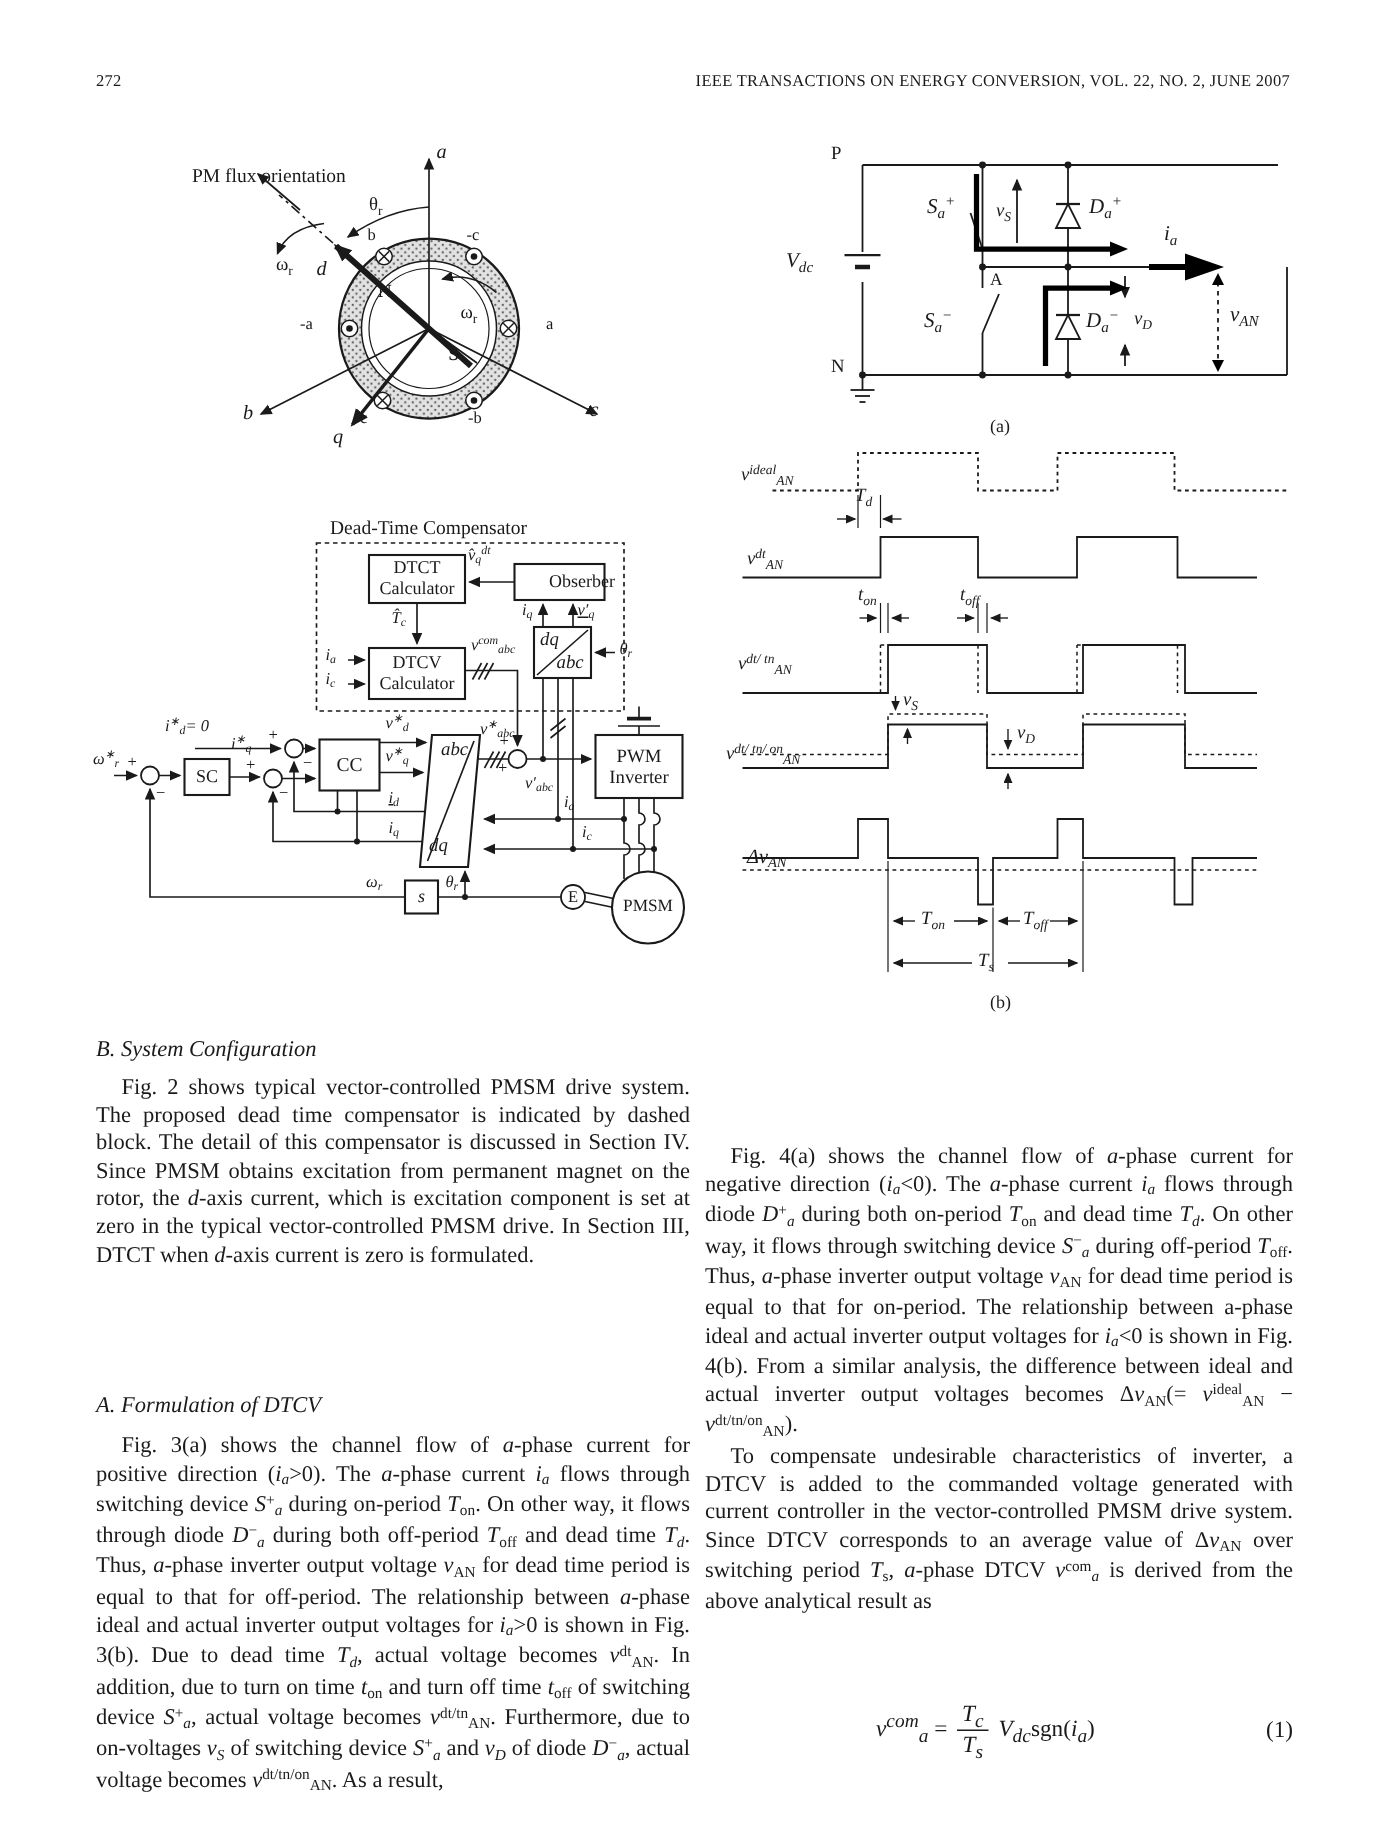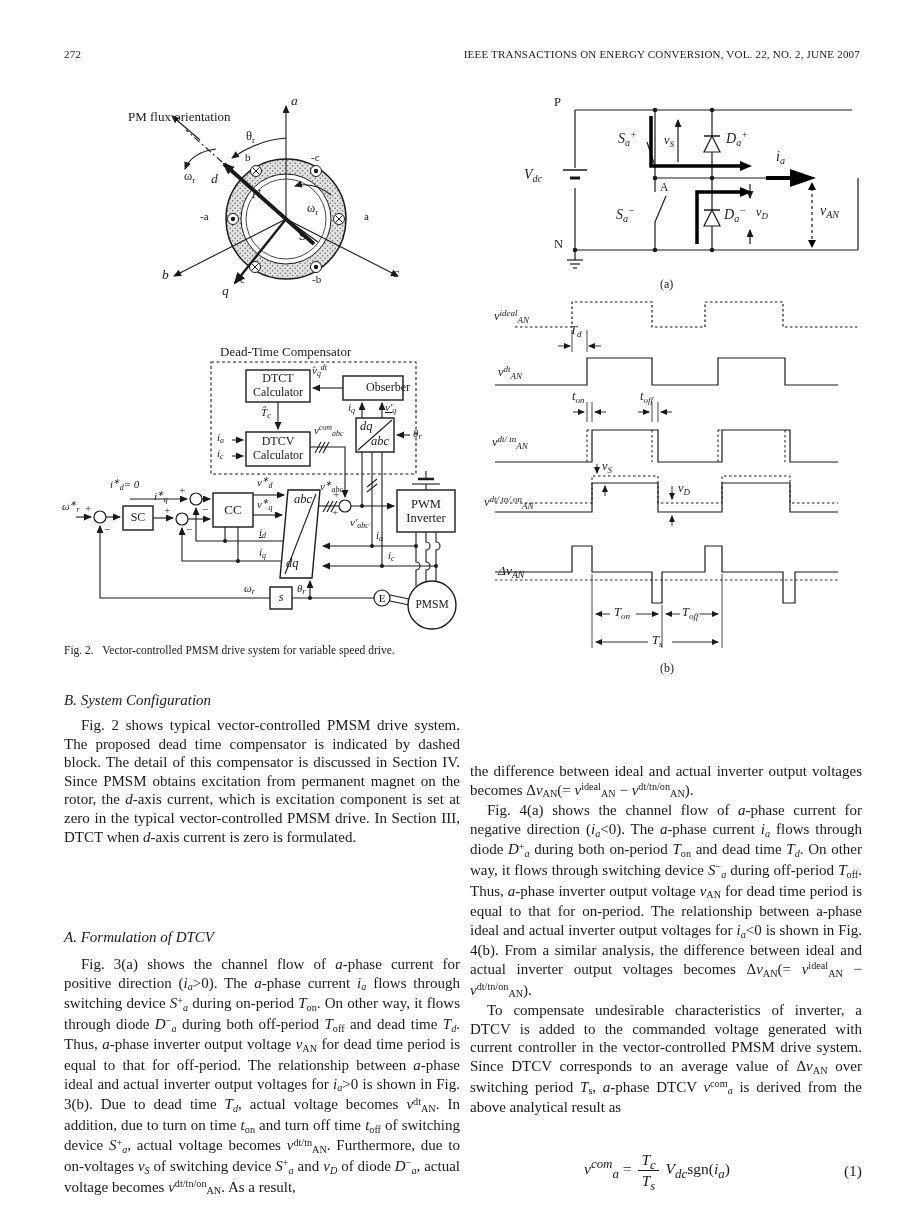--- a/index.html
+++ b/index.html
@@ -20,21 +20,21 @@
   .cap{position:absolute;font-size:11.5px;line-height:15px;text-align:justify;}
   .body-text{position:absolute;font-size:15px;line-height:18.6px;text-align:justify;}
   .body-text p{margin:0;}
   .body-text p.ind{text-indent:17px;}
   .body-text sup,.body-text sub{font-size:68%;}
   .h-italic{position:absolute;font-size:15px;font-style:italic;}
   .h-center{position:absolute;font-size:15px;text-align:center;font-variant:small-caps;letter-spacing:.3px;}
   .equation{position:absolute;display:flex;align-items:center;font-size:15.5px;}
   .eq-body{flex:1;text-align:center;font-style:italic;}
   .eq-body .rm{font-style:normal;}
-  .frac{display:inline-block;text-align:center;vertical-align:middle;margin:17px 3px;}
+  .frac{display:inline-block;text-align:center;vertical-align:middle;margin:0 3px;}
   .frac .num{display:block;border-bottom:1px solid #1a1a1a;padding:0 3px 1px;}
   .frac .den{display:block;padding-top:1px;}
   .eq-number{font-style:normal;}
   svg{position:absolute;left:0;top:0;}
   .figwrap{position:absolute;}
 </style>
 </head>
 <body>
 
 <div class="page">
@@ -242,21 +242,20 @@
     <div class="box-label" style="left:348px;top:252px;width:48px;height:20px;font-size:11.5px;">PMSM</div>
     <span class="fl up sm" style="left:25px;top:160px;">+</span>
     <span class="fl up sm" style="left:44px;top:181px;">−</span>
     <span class="fl up sm" style="left:119px;top:142px;">+</span>
     <span class="fl up sm" style="left:142px;top:161px;">−</span>
     <span class="fl up sm" style="left:104px;top:162px;">+</span>
     <span class="fl up sm" style="left:126px;top:181px;">−</span>
     <span class="fl up sm" style="left:273px;top:146px;">+</span>
     <span class="fl up sm" style="left:272px;top:164px;">+</span>
   </div>
-  <div class="cap" style="left:64px;top:643px;width:396px;">Fig. 2.&nbsp;&nbsp;&nbsp;Vector-controlled PMSM drive system for variable speed drive.</div>
 
   <div class="figwrap" style="left:470px;top:92px;width:392px;height:204px;">
     <svg width="392" height="204">
       <defs>
         <marker id="m3" markerWidth="9" markerHeight="8" refX="7" refY="3.5" orient="auto" markerUnits="userSpaceOnUse">
           <path d="M0,0 L8,3.5 L0,7 Z" fill="#1a1a1a"></path>
         </marker>
       </defs>
       <g stroke="#1a1a1a" stroke-width="1.2" fill="none">
         <line x1="105" y1="18" x2="382" y2="18"></line>
@@ -395,21 +394,20 @@
   <div class="h-italic" style="left:64px;top:692px;">B. System Configuration</div>
   <div class="body-text" style="left:64px;top:716px;width:396px;">
     <p class="ind">Fig. 2 shows typical vector-controlled PMSM drive system. The proposed dead time compensator is indicated by dashed block. The detail of this compensator is discussed in Section IV. Since PMSM obtains excitation from permanent magnet on the rotor, the <i>d</i>-axis current, which is excitation component is set at zero in the typical vector-controlled PMSM drive. In Section III, DTCT when <i>d</i>-axis current is zero is formulated.</p>
   </div>
   <div class="h-italic" style="left:64px;top:929px;">A. Formulation of DTCV</div>
   <div class="body-text" style="left:64px;top:955px;width:396px;">
     <p class="ind">Fig. 3(a) shows the channel flow of <i>a</i>-phase current for positive direction (<i>i<sub>a</sub></i>&gt;0). The <i>a</i>-phase current <i>i<sub>a</sub></i> flows through switching device <i>S</i><sup>+</sup><sub><i>a</i></sub> during on-period <i>T</i><sub>on</sub>. On other way, it flows through diode <i>D</i><sup>−</sup><sub><i>a</i></sub> during both off-period <i>T</i><sub>off</sub> and dead time <i>T<sub>d</sub></i>. Thus, <i>a</i>-phase inverter output voltage <i>v</i><sub>AN</sub> for dead time period is equal to that for off-period. The relationship between <i>a</i>-phase ideal and actual inverter output voltages for <i>i<sub>a</sub></i>&gt;0 is shown in Fig. 3(b). Due to dead time <i>T<sub>d</sub></i>, actual voltage becomes <i>v</i><sup>dt</sup><sub>AN</sub>. In addition, due to turn on time <i>t</i><sub>on</sub> and turn off time <i>t</i><sub>off</sub> of switching device <i>S</i><sup>+</sup><sub><i>a</i></sub>, actual voltage becomes <i>v</i><sup>dt/tn</sup><sub>AN</sub>. Furthermore, due to on-voltages <i>v<sub>S</sub></i> of switching device <i>S</i><sup>+</sup><sub><i>a</i></sub> and <i>v<sub>D</sub></i> of diode <i>D</i><sup>−</sup><sub><i>a</i></sub>, actual voltage becomes <i>v</i><sup>dt/tn/on</sup><sub>AN</sub>. As a result,</p>
   </div>
 
   <div class="body-text" style="left:470px;top:762px;width:392px;">
-    <p>the difference between ideal and actual inverter output voltages becomes Δ<i>v</i><sub>AN</sub>(= <i>v</i><sup>ideal</sup><sub>AN</sub> − <i>v</i><sup>dt/tn/on</sup><sub>AN</sub>).</p>
     <p class="ind">Fig. 4(a) shows the channel flow of <i>a</i>-phase current for negative direction (<i>i<sub>a</sub></i>&lt;0). The <i>a</i>-phase current <i>i<sub>a</sub></i> flows through diode <i>D</i><sup>+</sup><sub><i>a</i></sub> during both on-period <i>T</i><sub>on</sub> and dead time <i>T<sub>d</sub></i>. On other way, it flows through switching device <i>S</i><sup>−</sup><sub><i>a</i></sub> during off-period <i>T</i><sub>off</sub>. Thus, <i>a</i>-phase inverter output voltage <i>v</i><sub>AN</sub> for dead time period is equal to that for on-period. The relationship between a-phase ideal and actual inverter output voltages for <i>i<sub>a</sub></i>&lt;0 is shown in Fig. 4(b). From a similar analysis, the difference between ideal and actual inverter output voltages becomes Δ<i>v</i><sub>AN</sub>(= <i>v</i><sup>ideal</sup><sub>AN</sub> − <i>v</i><sup>dt/tn/on</sup><sub>AN</sub>).</p>
     <p class="ind">To compensate undesirable characteristics of inverter, a DTCV is added to the commanded voltage generated with current controller in the vector-controlled PMSM drive system. Since DTCV corresponds to an average value of Δ<i>v</i><sub>AN</sub> over switching period <i>T</i><sub>s</sub>, <i>a</i>-phase DTCV <i>v</i><sup>com</sup><sub><i>a</i></sub> is derived from the above analytical result as</p>
   </div>
 
   <div class="equation" style="left:470px;top:1134px;width:392px;">
     <span class="eq-body">
       <span>v<sup>com</sup><sub>a</sub> <span class="rm">=</span></span>
       <span class="frac"><span class="num">T<sub>c</sub></span><span class="den">T<sub>s</sub></span></span>
       <span>V<sub>dc</sub><span class="rm">sgn(</span>i<sub>a</sub><span class="rm">)</span></span>
     </span>

